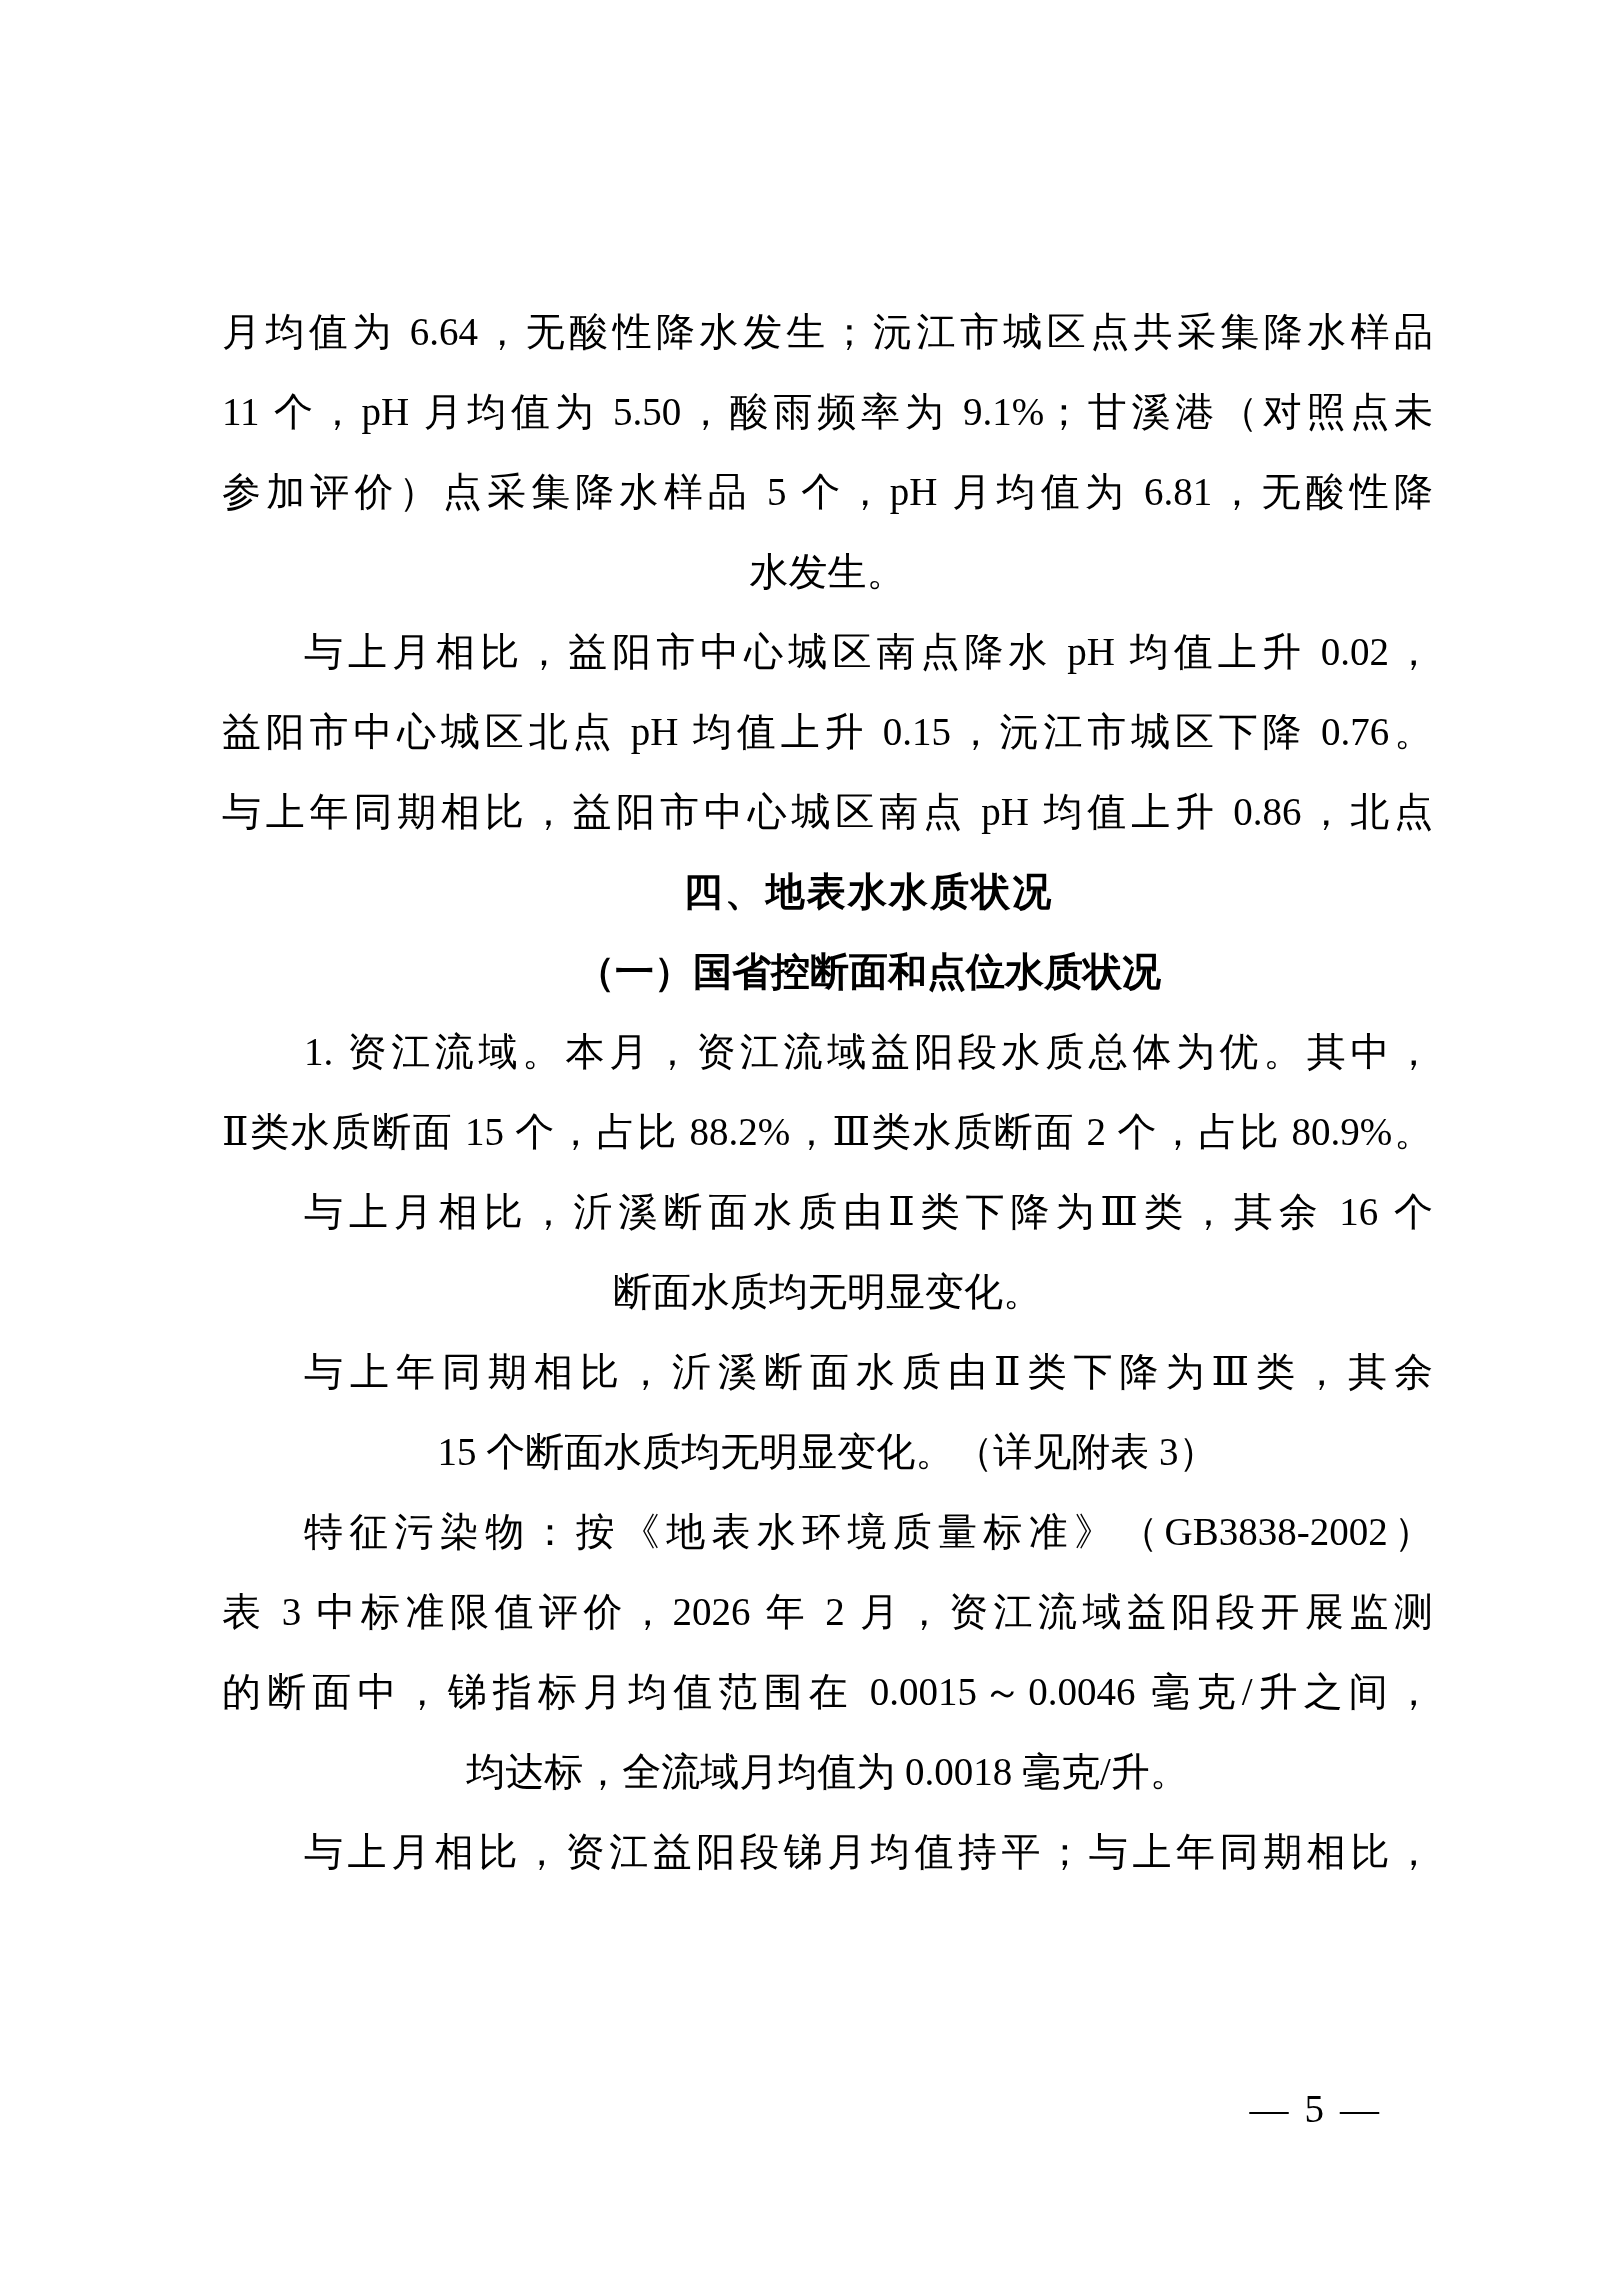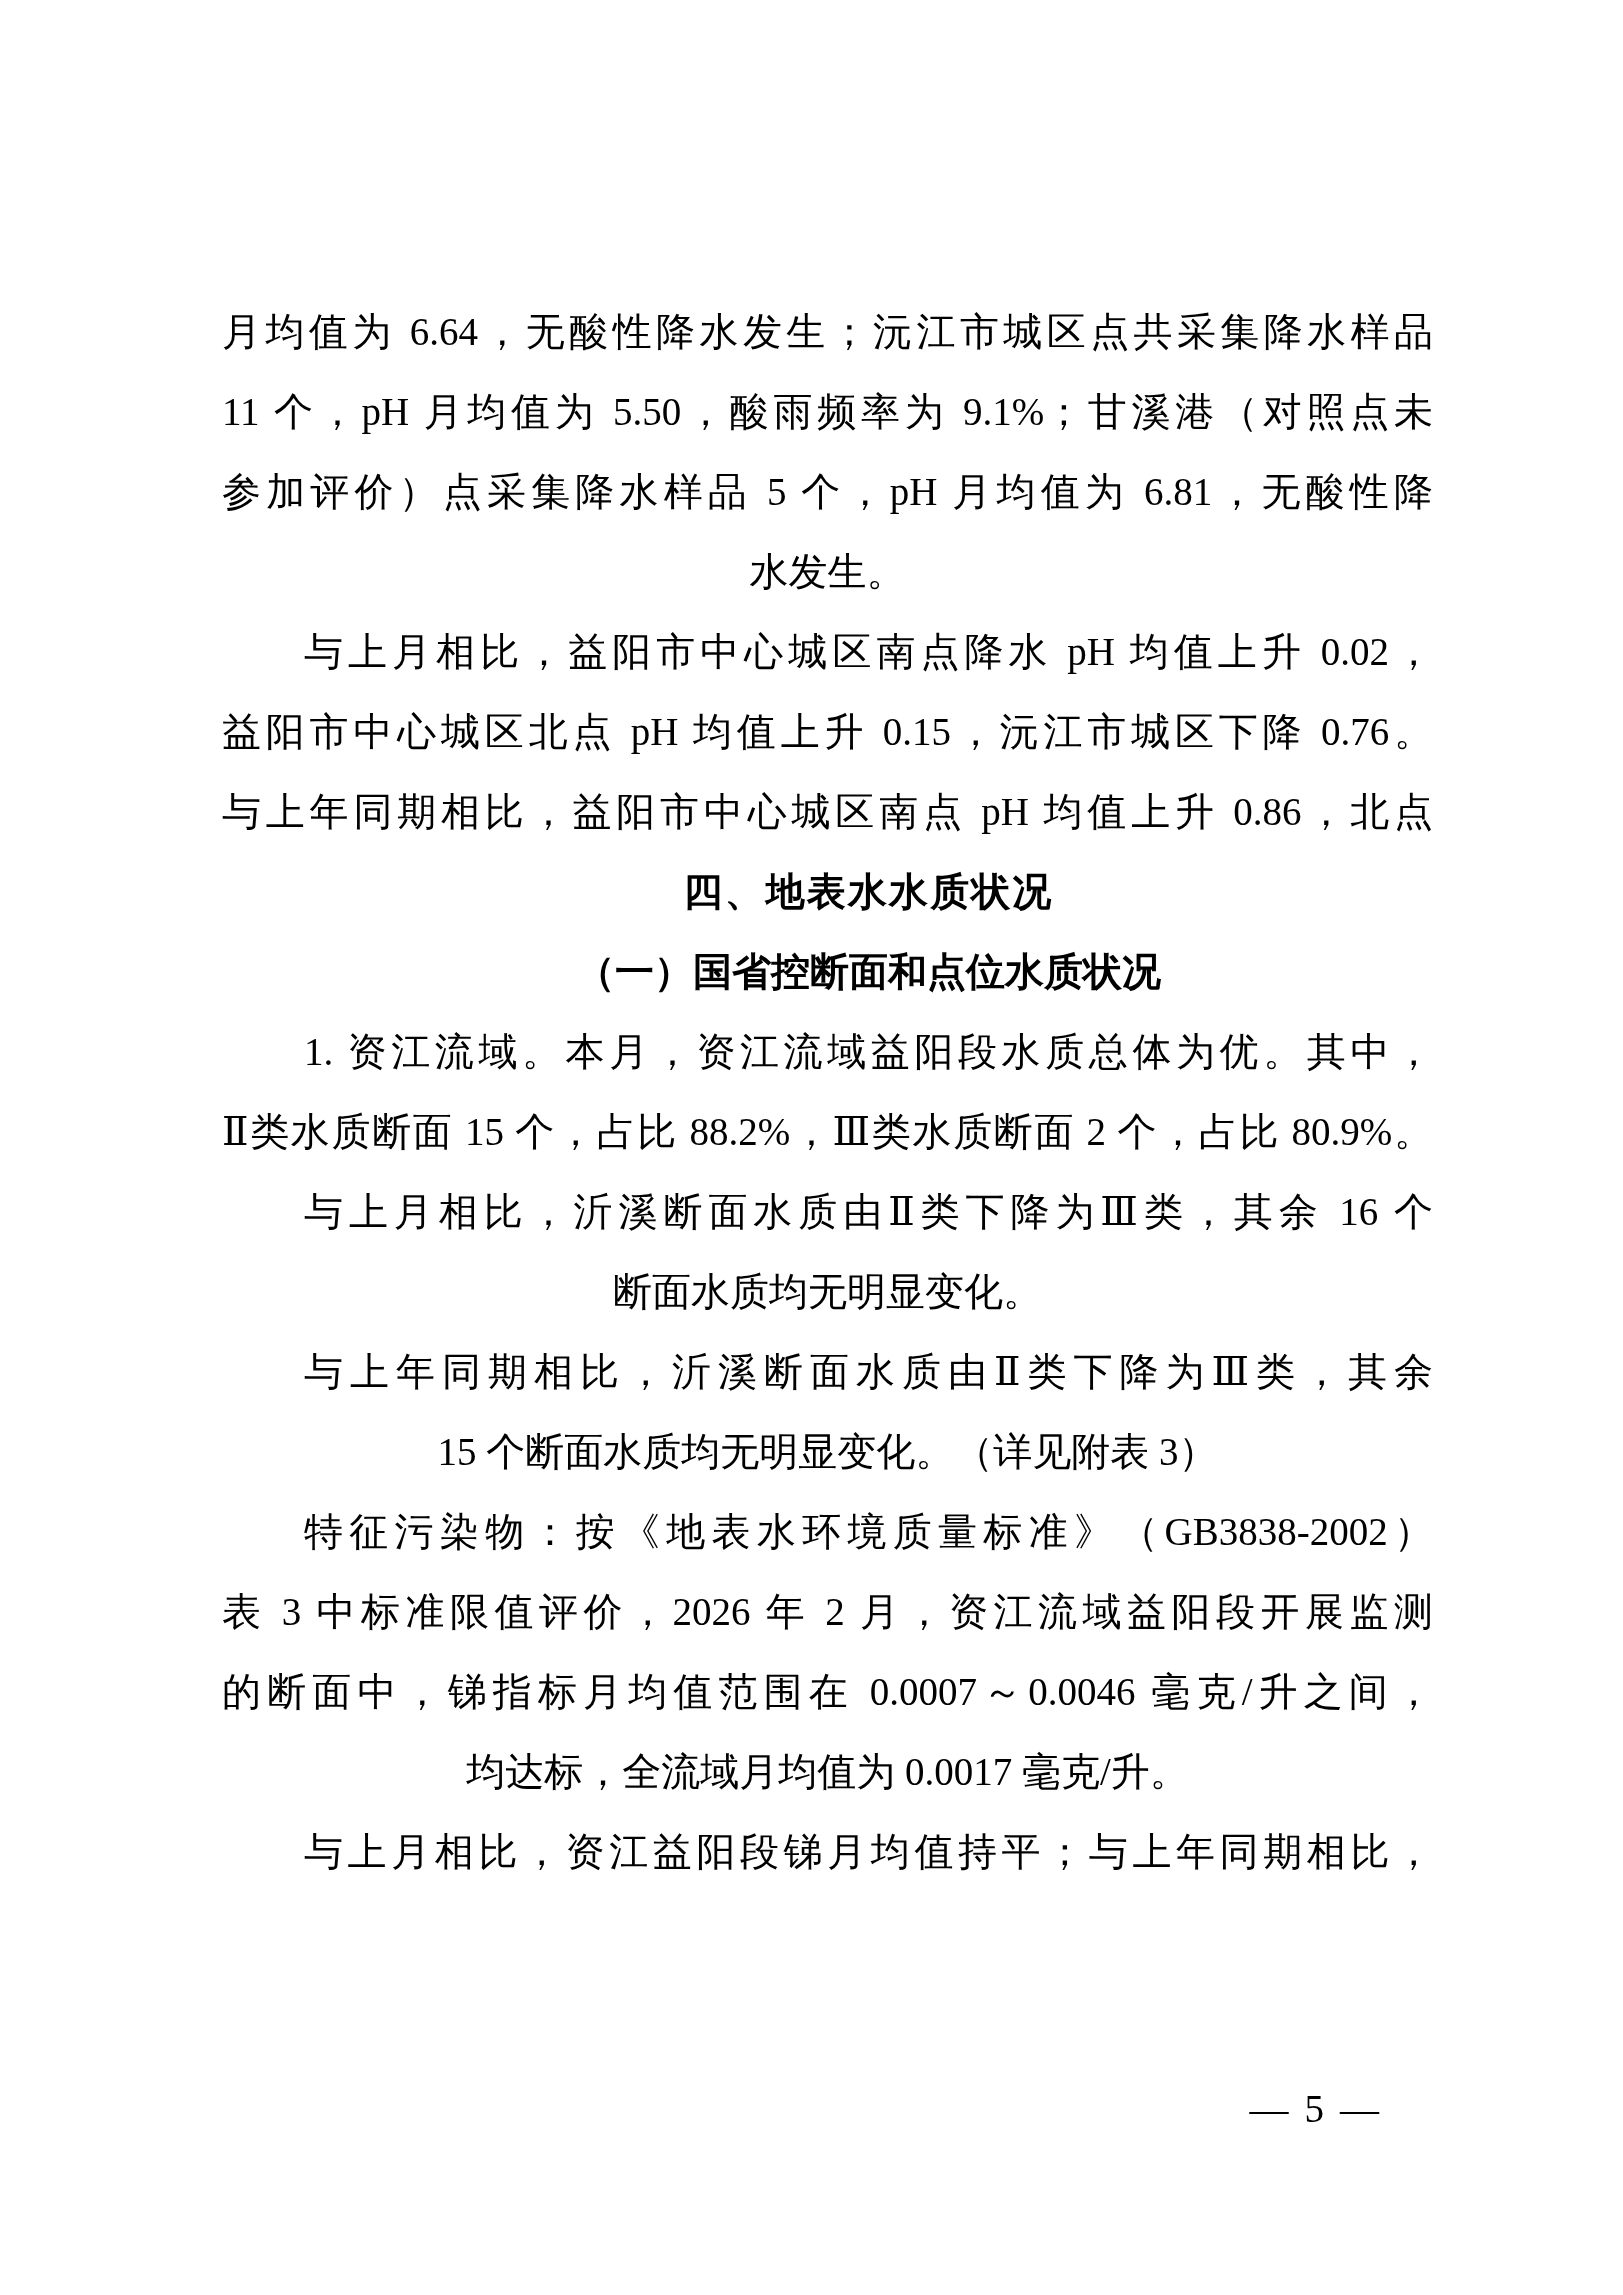--- a/index.html
+++ b/index.html
@@ -80,21 +80,21 @@
     <div class="line ind h1">四、地表水水质状况</div>
     <div class="line ind h2">（一）国省控断面和点位水质状况</div>
     <div class="line j ind">1. 资江流域。本月，资江流域益阳段水质总体为优。其中，</div>
     <div class="line j">Ⅱ类水质断面 15 个，占比 88.2%，Ⅲ类水质断面 2 个，占比 80.9%。</div>
     <div class="line j ind">与上月相比，沂溪断面水质由Ⅱ类下降为Ⅲ类，其余 16 个</div>
     <div class="line">断面水质均无明显变化。</div>
     <div class="line j ind">与上年同期相比，沂溪断面水质由Ⅱ类下降为Ⅲ类，其余</div>
     <div class="line">15 个断面水质均无明显变化。（详见附表 3）</div>
     <div class="line j ind">特征污染物：按《地表水环境质量标准》（GB3838-2002）</div>
     <div class="line j">表 3 中标准限值评价，2026 年 2 月，资江流域益阳段开展监测</div>
-    <div class="line j">的断面中，锑指标月均值范围在 0.0007～0.0046 毫克/升之间，</div>
-    <div class="line">均达标，全流域月均值为 0.0017 毫克/升。</div>
+    <div class="line j">的断面中，锑指标月均值范围在 0.0015～0.0046 毫克/升之间，</div>
+    <div class="line">均达标，全流域月均值为 0.0018 毫克/升。</div>
     <div class="line j ind">与上月相比，资江益阳段锑月均值持平；与上年同期相比，</div>
   </main>
 
   <div class="pagenum">— 5 —</div>
 
 </div>
 
 
 </body></html>

